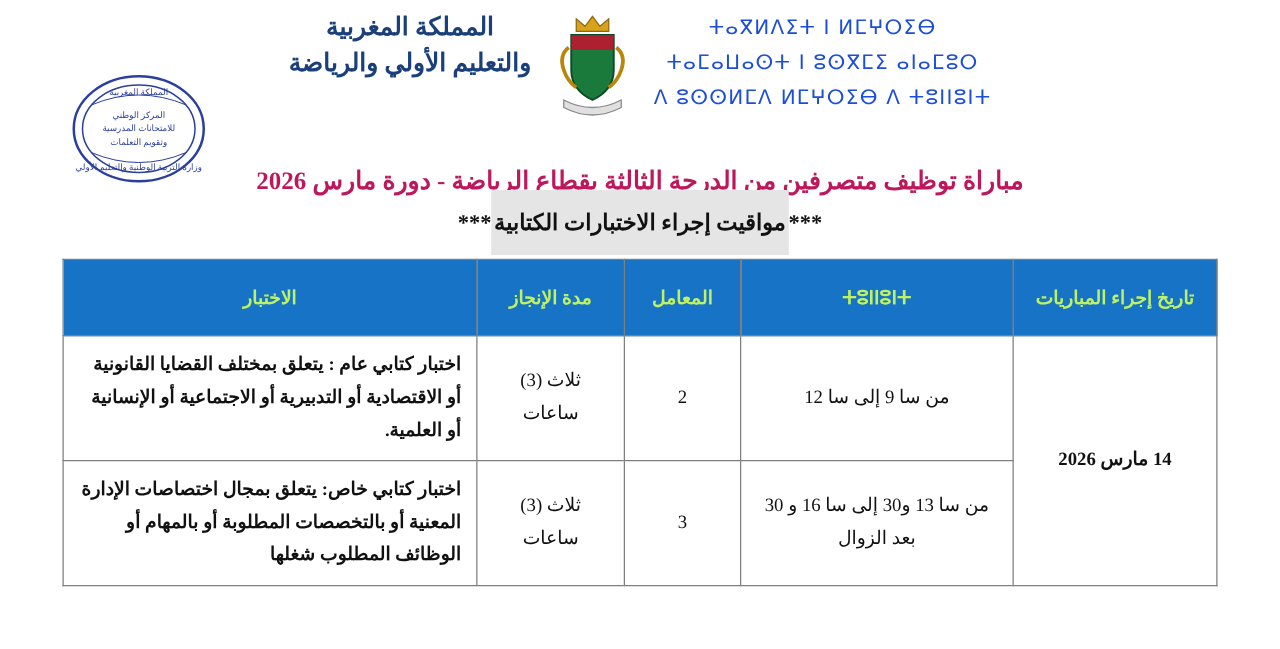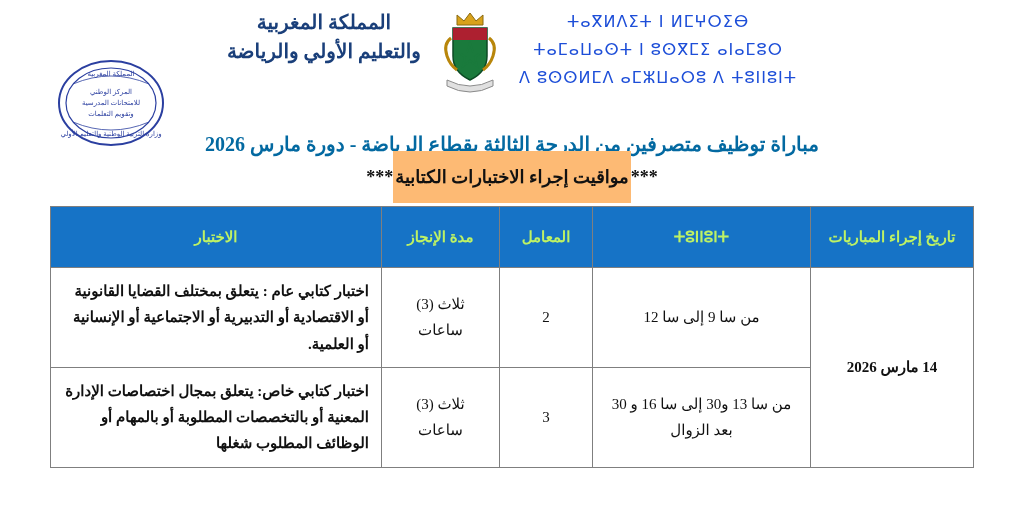--- a/index.html
+++ b/index.html
@@ -79,31 +79,31 @@
 
   
   .title-wrap {
     text-align: center;
     margin-top: 14px;
   }
   .main-title {
     font-family: "Liberation Serif", serif;
     font-size: 20px;
     font-weight: bold;
-    color: #0369a1;
+    color: #be185d;
     direction: rtl;
   }
   .sub-title-line {
     margin-top: 10px;
     direction: rtl;
     font-size: 18px;
     font-weight: bold;
   }
   .hl {
-    background: #fdba74;
+    background: #e5e5e5;
     padding: 16px 2px;
   }
 
   
   .table-wrap {
     margin: 18px auto 0 auto;
     width: 924px;
   }
   table.exam {
     border-collapse: collapse;
@@ -145,21 +145,21 @@
 </head>
 <body>
 
 <div class="header">
 
   <div class="header-center">
 
     <div class="tifinagh-block">
       <div class="line">ⵜⴰⴳⵍⴷⵉⵜ ⵏ ⵍⵎⵖⵔⵉⴱ</div>
       <div class="line">ⵜⴰⵎⴰⵡⴰⵙⵜ ⵏ ⵓⵙⴳⵎⵉ ⴰⵏⴰⵎⵓⵔ</div>
-      <div class="line">ⴷ ⵓⵙⵙⵍⵎⴷ ⴰⵎⵣⵡⴰⵔⵓ ⴷ ⵜⵓⵏⵏⵓⵏⵜ</div>
+      <div class="line">ⴷ ⵓⵙⵙⵍⵎⴷ ⵍⵎⵖⵔⵉⴱ ⴷ ⵜⵓⵏⵏⵓⵏⵜ</div>
     </div>
 
     <div class="emblem">
       <svg viewBox="0 0 62 86" width="62" height="86" xmlns="http://www.w3.org/2000/svg">
 
         <path d="M31 3 L37 11 L44 5 L44 15 L18 15 L18 5 L25 11 Z" fill="#d9a21b" stroke="#8a6a10" stroke-width="1"></path>
 
         <path d="M14 18 L48 18 L48 46 Q48 62 31 70 Q14 62 14 46 Z" fill="#1a7a3c" stroke="#0c4a24" stroke-width="1.5"></path>
         <path d="M14 18 L48 18 L48 30 L14 30 Z" fill="#c8102e" opacity="0.85"></path>
 

